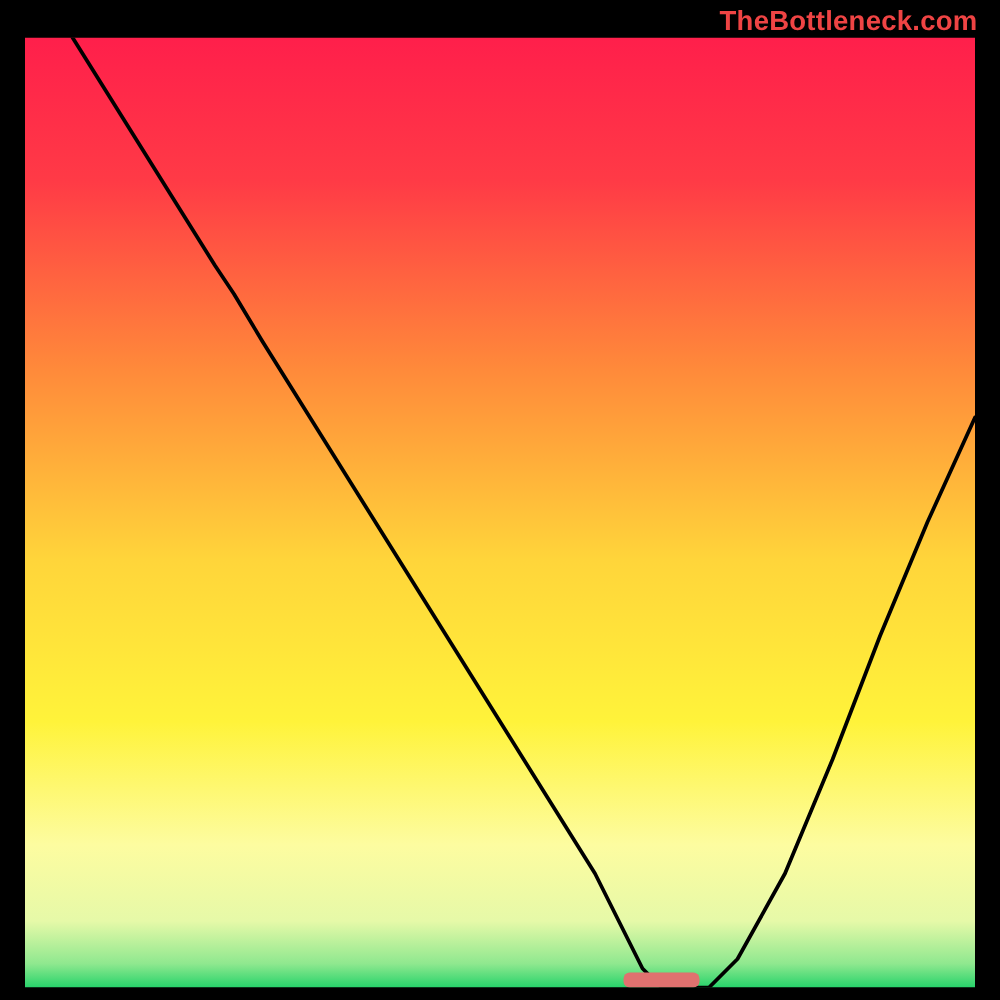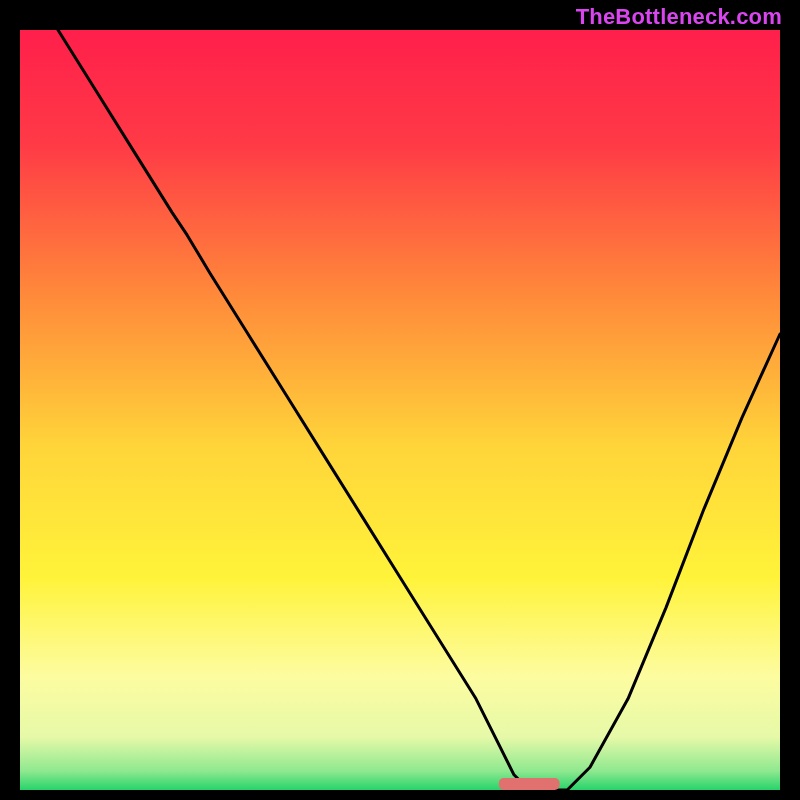--- a/index.html
+++ b/index.html
@@ -25,21 +25,21 @@
     width: 760px;
     height: 760px;
   }
   .watermark {
     position: absolute;
     top: 4px;
     right: 18px;
     font-family: Arial, Helvetica, sans-serif;
     font-size: 22px;
     font-weight: 600;
-    color: #d946ef;
+    color: #ef4444;
     letter-spacing: 0.2px;
   }
 </style>
 </head>
 <body>
 
 <div class="watermark">TheBottleneck.com</div>
 
 <div class="frame">
   <svg class="plot" viewBox="0 0 760 760" preserveAspectRatio="none">

